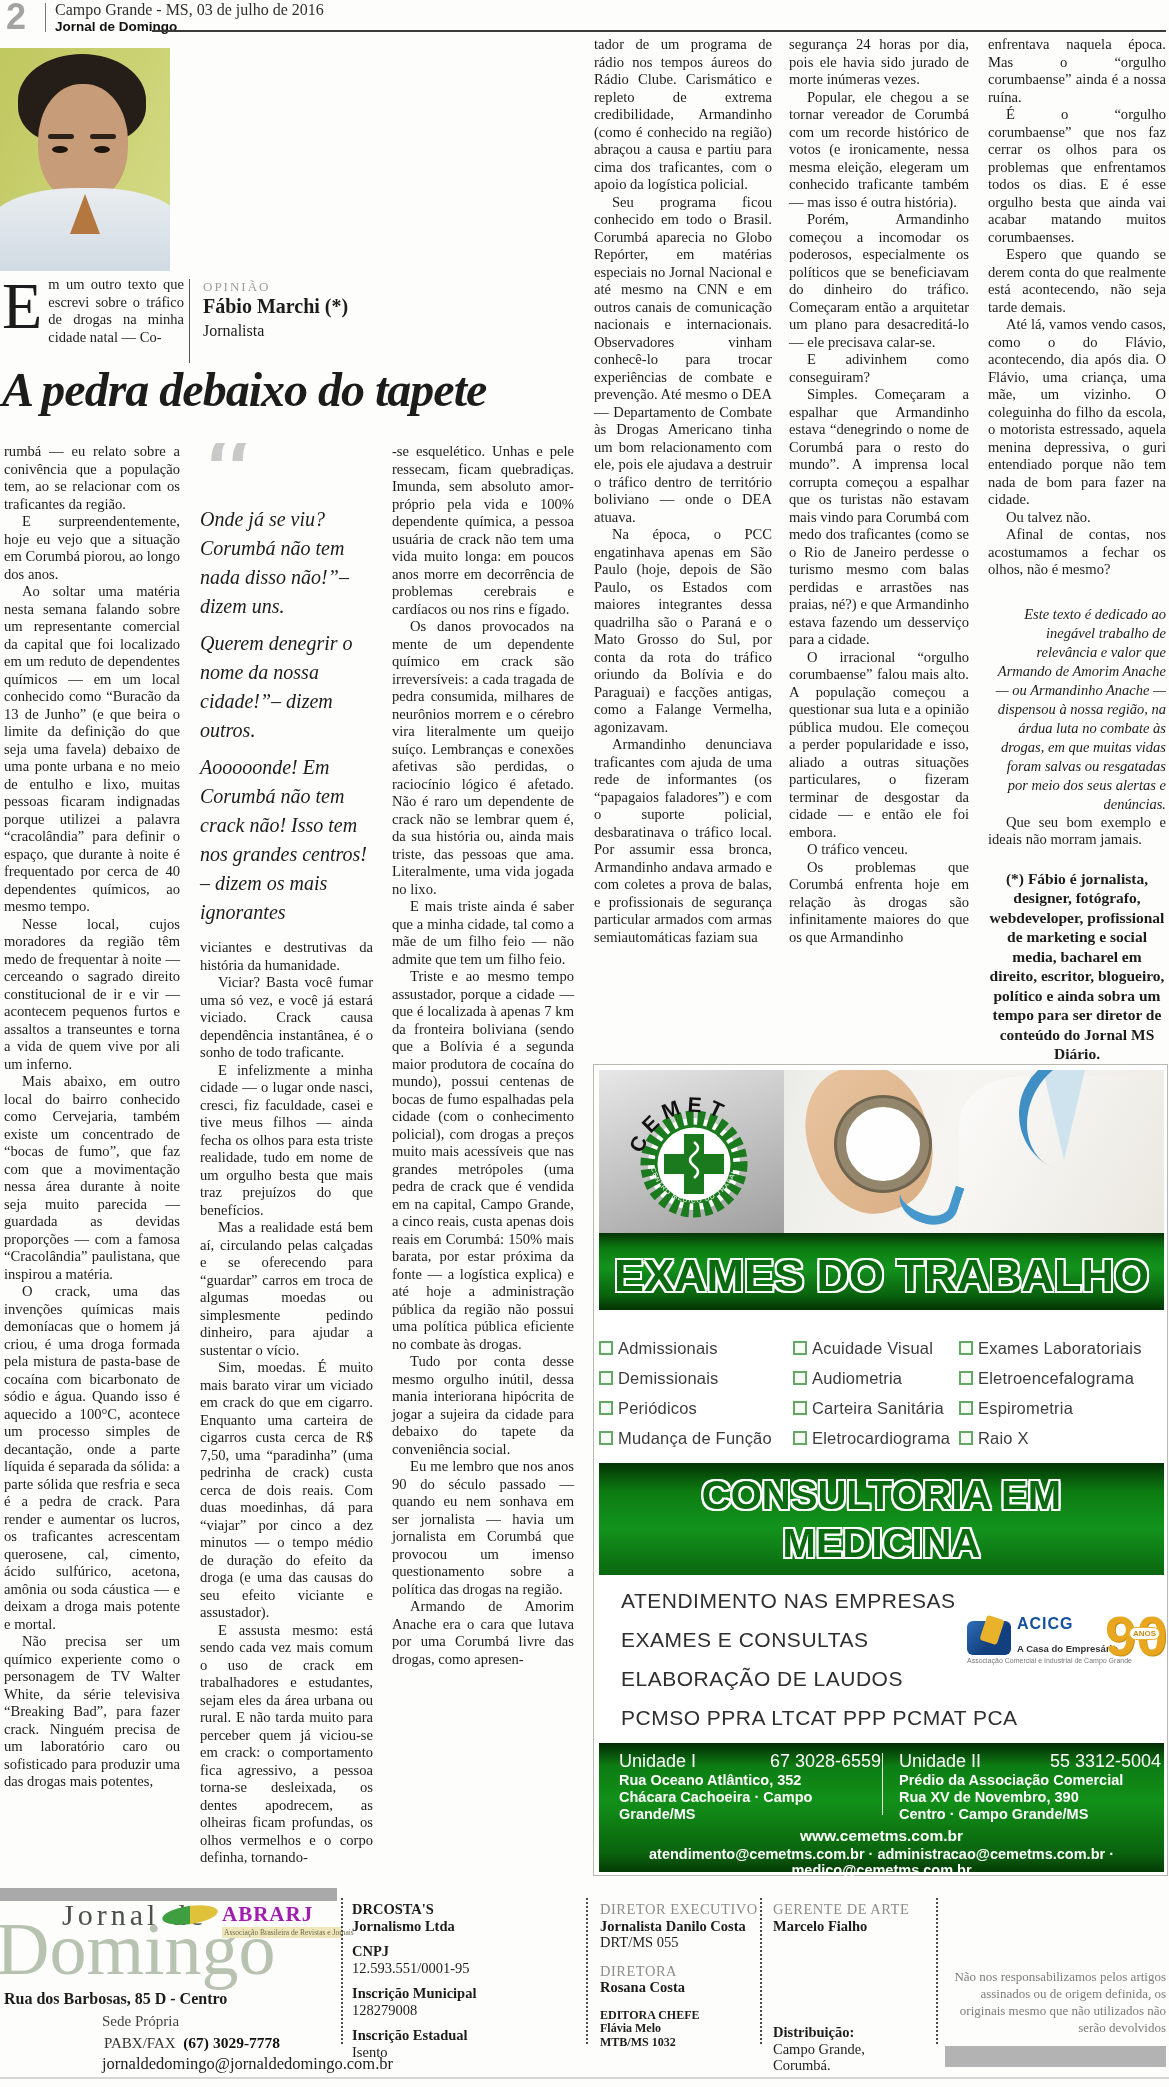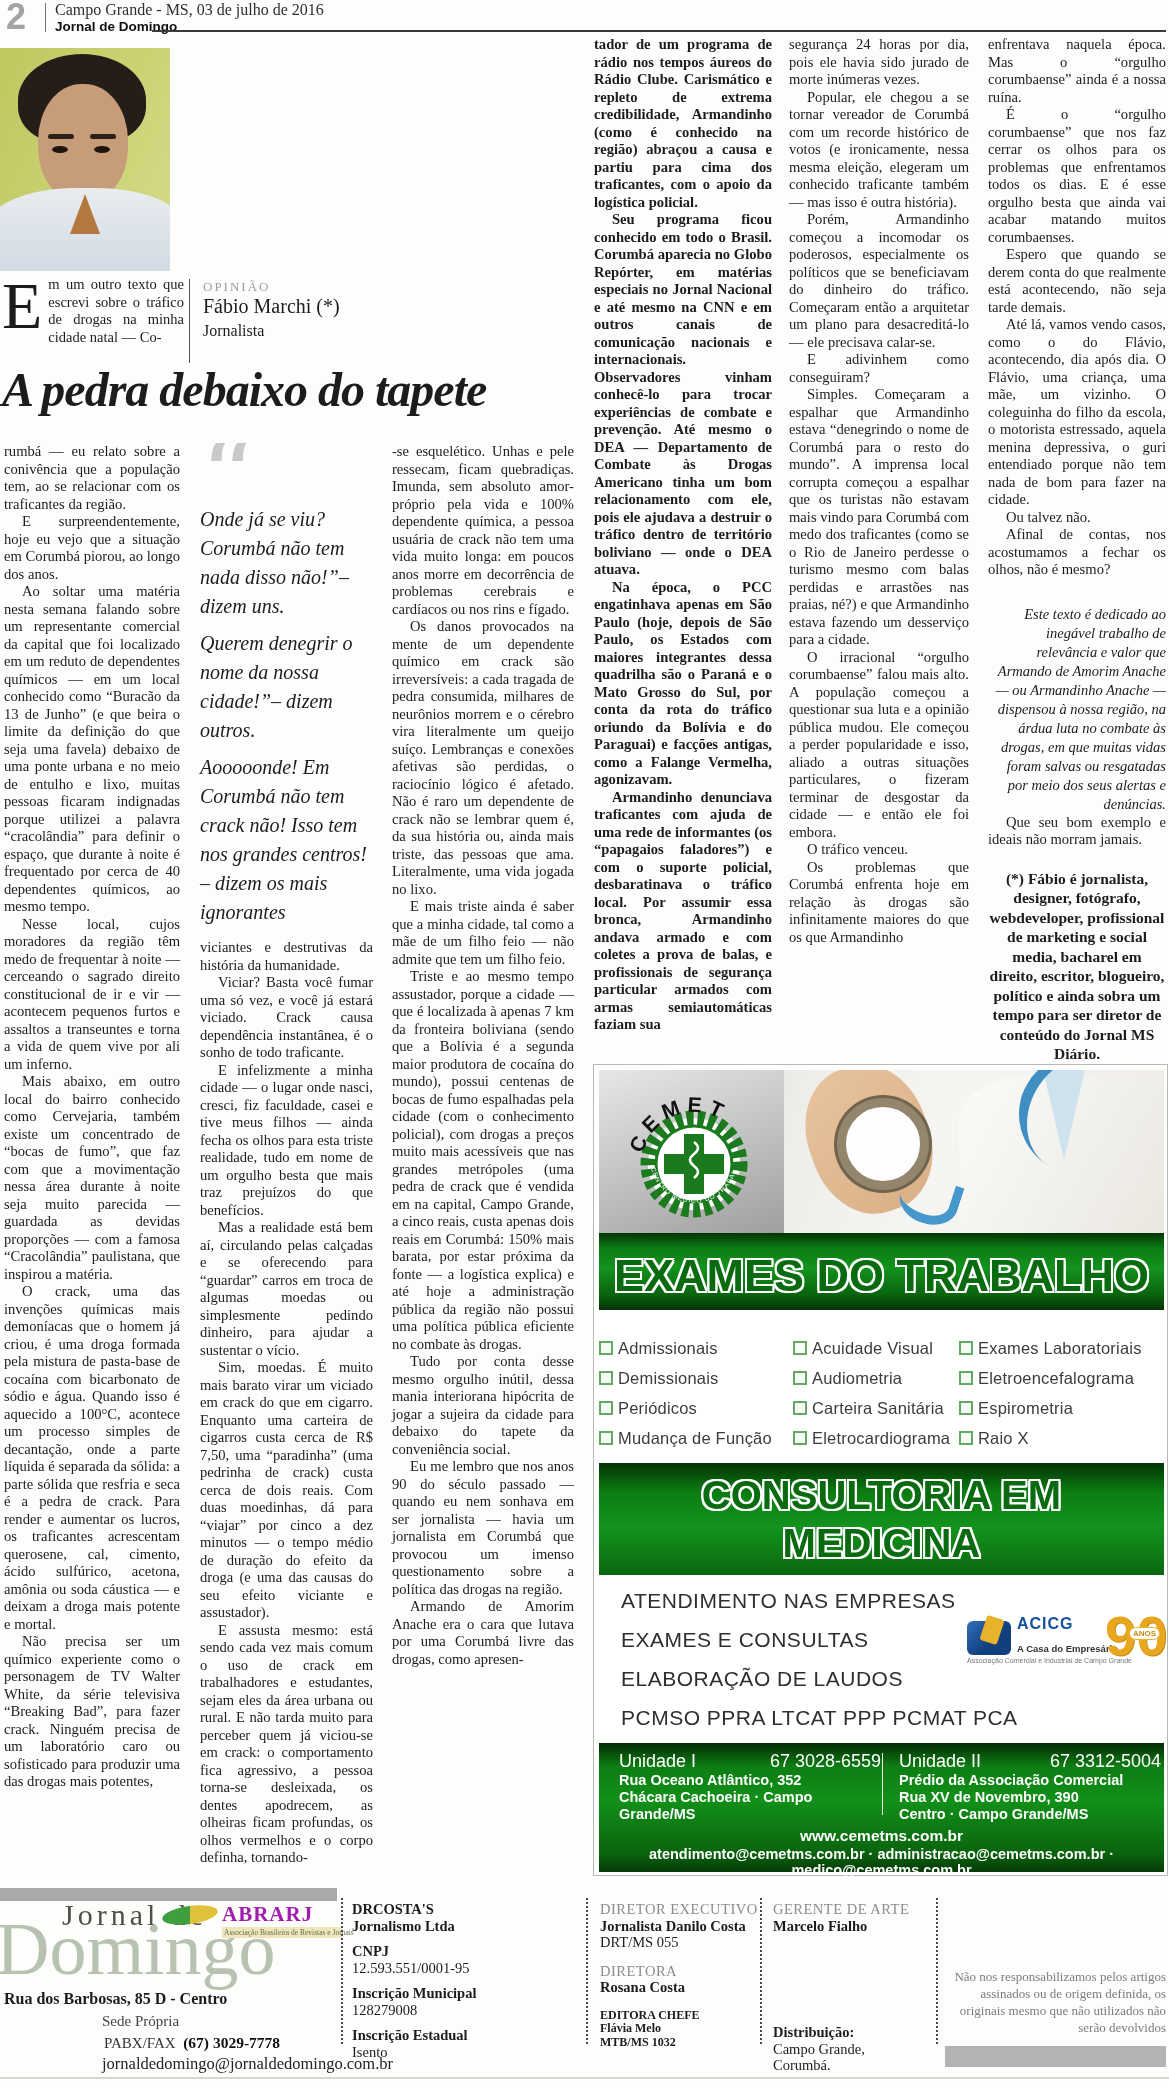--- a/index.html
+++ b/index.html
@@ -25,33 +25,33 @@
   .ap-shirt{position:absolute;left:-14px;top:140px;width:200px;height:90px;border-radius:45% 45% 0 0;
     background:linear-gradient(180deg,#e9edf0,#cfd9e2);}
   .ap-collar{position:absolute;left:70px;top:146px;width:30px;height:40px;background:#b4773f;
     clip-path:polygon(50% 0,100% 100%,0 100%);}
 
   
   .intro{left:2px;top:276px;width:182px;font-size:14.5px;line-height:17.5px;text-align:justify;}
   .dropcap{float:left;font-size:66px;line-height:52px;padding:4px 6px 0 0;font-family:"Liberation Serif",serif;}
   .byline-vline{left:189px;top:279px;width:1px;height:84px;background:#555;}
   .kicker{left:203px;top:279px;font-size:13px;letter-spacing:2px;color:#9d9d9d;}
-  .author-name{left:203px;top:295px;font-size:20px;font-weight:normal;}
+  .author-name{left:203px;top:295px;font-size:20px;font-weight:bold;}
   .author-role{left:203px;top:322px;font-size:16px;}
   .headline{left:2px;top:362px;width:592px;font-size:48px;font-weight:bold;font-style:italic;
     letter-spacing:-1px;white-space:nowrap;}
 
   
   .col{font-size:14.6px;line-height:17.5px;text-align:justify;}
   .col p{margin:0;text-indent:18px;}
   .col p.cont{text-indent:0;}
   .col1{left:4px;top:443px;width:176px;height:1420px;}
   .col2{left:200px;top:443px;width:173px;height:1420px;}
   .col3{left:392px;top:443px;width:182px;height:1420px;}
-  .colA{left:594px;top:36px;width:178px;height:1020px;font-weight:bold;}
+  .colA{left:594px;top:36px;width:178px;height:1020px;}
   .colB{left:789px;top:36px;width:180px;height:1020px;}
   .colC{left:988px;top:36px;width:178px;height:1020px;}
 
   .qmark{font-size:110px;line-height:70px;height:62px;color:#c9c9c9;font-family:"DejaVu Serif",serif;overflow:hidden;}
   .pullquote p{font-size:20px;line-height:29px;font-style:italic;text-indent:0 !important;
     text-align:left;margin:0 0 8px 0 !important;}
   .quote-block{margin-bottom:12px;}
 
   .dedication{margin-top:26px;font-style:italic;font-size:14.5px;line-height:19px;text-align:right;}
   .closing{margin-top:16px;}
@@ -365,21 +365,21 @@
           <span>Unidade I</span>
           <span>67 3028-6559</span>
         </div>
         <div class="unit-line">Rua Oceano Atlântico, 352</div>
         <div class="unit-line">Chácara Cachoeira · Campo Grande/MS</div>
       </div>
       <div class="unit-divider"></div>
       <div class="unit u2">
         <div class="unit-head">
           <span>Unidade II</span>
-          <span>67 3312-5004</span>
+          <span>55 3312-5004</span>
         </div>
         <div class="unit-line">Prédio da Associação Comercial</div>
         <div class="unit-line">Rua XV de Novembro, 390</div>
         <div class="unit-line">Centro · Campo Grande/MS</div>
       </div>
       <div class="ad-web">www.cemetms.com.br</div>
       <div class="ad-emails">atendimento@cemetms.com.br · administracao@cemetms.com.br · medico@cemetms.com.br</div>
     </div>
   </div>
 

